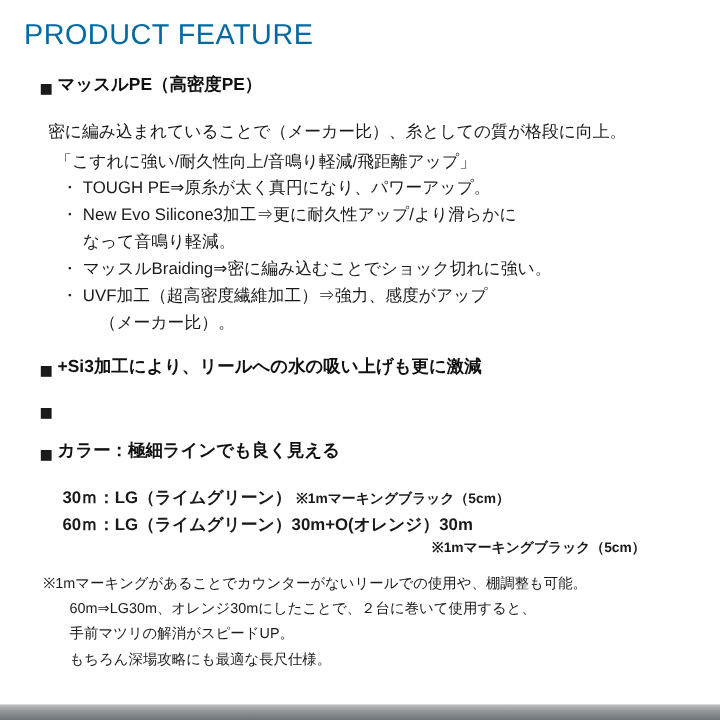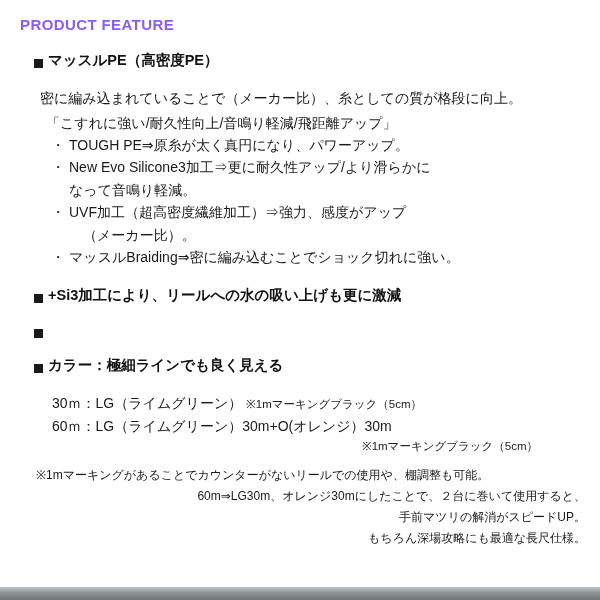--- a/index.html
+++ b/index.html
@@ -16,25 +16,25 @@
   }
   .page {
     position: relative;
     width: 600px;
     height: 600px;
     box-sizing: border-box;
     padding: 16px 14px 0 18px;
     background: #ffffff;
   }
   .title {
-    font-size: 15px;
-    font-weight: bold;
+    font-size: 24px;
+    font-weight: normal;
     letter-spacing: 0.4px;
     margin: 0 0 9px 2px;
-    color: #8b5cf6;
+    color: #0369a1;
   }
   .sec {
     margin: 0 0 1px 0;
   }
   .sec-head {
     font-size: 14.5px;
     font-weight: bold;
     line-height: 1.55;
     margin: 16px;
     color: #111;
@@ -83,20 +83,21 @@
     padding-left: 14px;
   }
   ul.bul > li .ind0 {
     display: block;
     padding-left: 0;
   }
   .colors {
     margin: 1px 0 0 34px;
     font-size: 14px;
     line-height: 1.62;
+    font-weight: bold;
   }
   .colors .row {
     display: block;
     white-space: nowrap;
   }
   .colors .small {
     font-size: 11.5px;
   }
   .colors .row-right {
     display: block;
@@ -107,21 +108,20 @@
   }
   .notes {
     margin: 10px 0 12px 18px;
     font-size: 12px;
     line-height: 1.75;
     color: #1a1a1a;
   }
   .notes .n2 {
     display: block;
     padding-left: 22px;
-    text-align: right;
   }
   .bottom-bar {
     position: absolute;
     left: 0;
     bottom: 0;
     width: 600px;
     height: 13px;
     background: linear-gradient(180deg, #bfc3c6 0%, #8e9396 45%, #6f7578 100%);
   }
 </style>
@@ -141,25 +141,25 @@
     <div class="quote">「こすれに強い/耐久性向上/音鳴り軽減/飛距離アップ」</div>
     <ul class="bul">
       <li>
         <span class="ind0">TOUGH PE⇒原糸が太く真円になり、パワーアップ。</span>
       </li>
       <li>
         <span class="ind0">New Evo Silicone3加工⇒更に耐久性アップ/より滑らかに</span>
         <span class="ind0">なって音鳴り軽減。</span>
       </li>
       <li>
+        <span class="ind0">マッスルBraiding⇒密に編み込むことでショック切れに強い。</span>
+      </li>
+      <li>
         <span class="ind0">UVF加工（超高密度繊維加工）⇒強力、感度がアップ</span>
         <span class="ind">（メーカー比）。</span>
-      </li>
-      <li>
-        <span class="ind0">マッスルBraiding⇒密に編み込むことでショック切れに強い。</span>
       </li>
     </ul>
   </div>
 
 
   <div class="sec">
     <div class="sec-head">
       <span class="sq"></span>
       <span>+Si3加工により、リールへの水の吸い上げも更に激減</span>
     </div>

